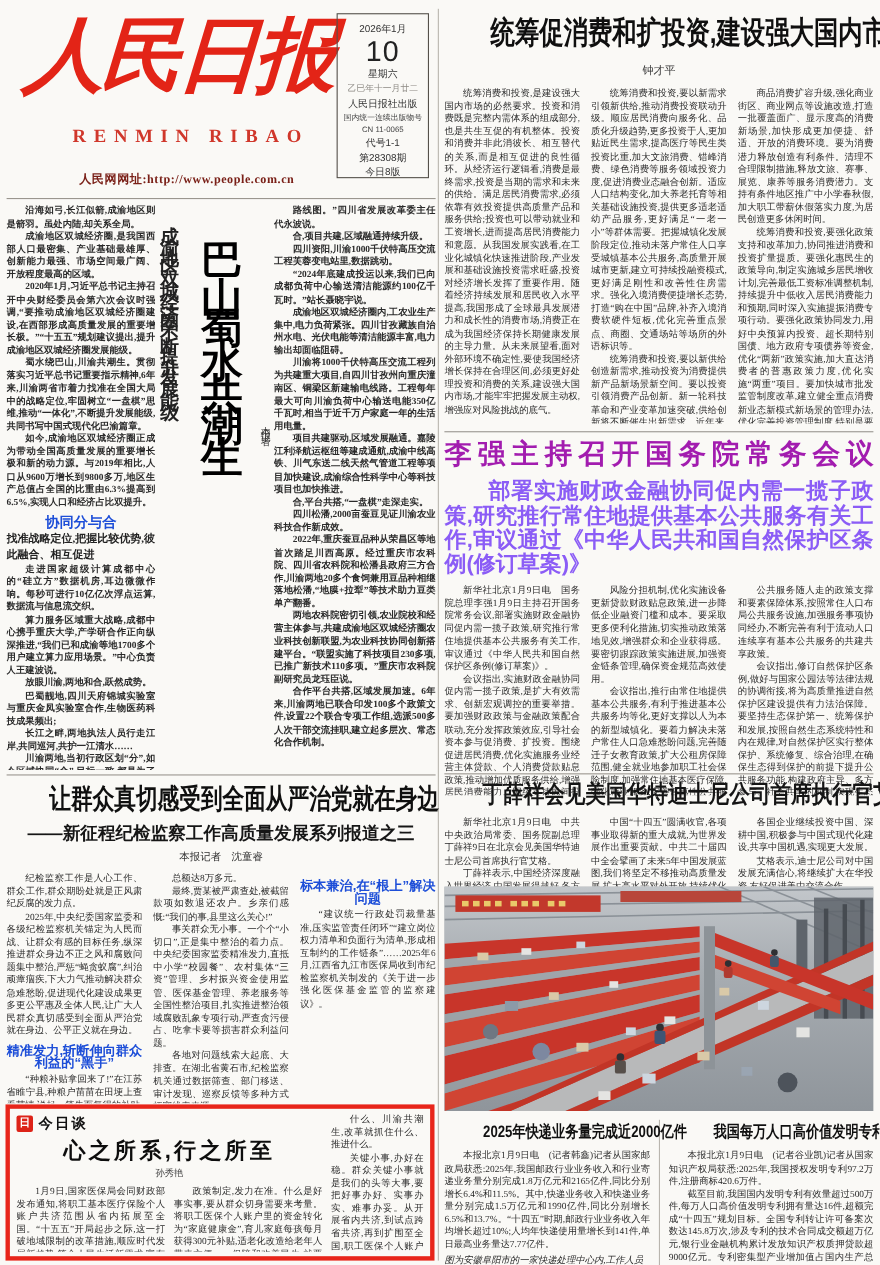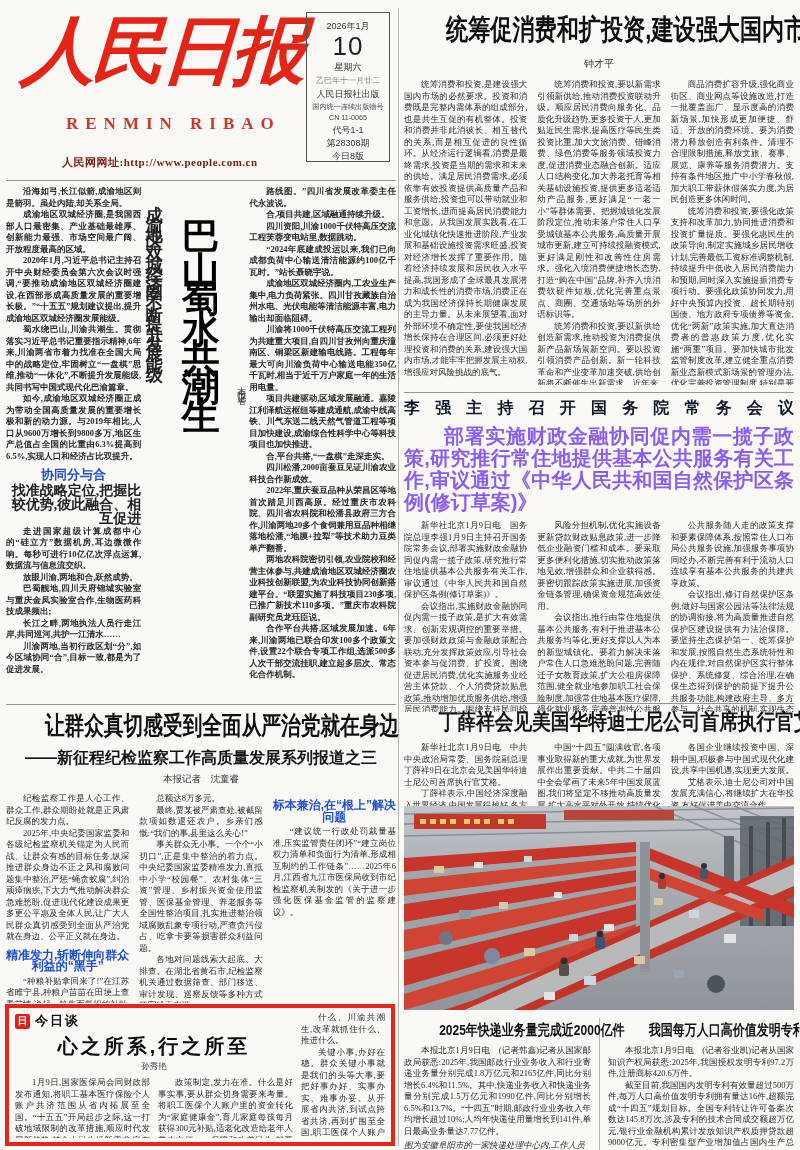--- a/index.html
+++ b/index.html
@@ -8,53 +8,53 @@
   .hei{font-family:"Liberation Sans","DejaVu Sans",sans-serif;}
   
   .vrule{position:absolute;left:398px;top:8px;width:1px;height:1138px;background:#b9b5ae;}
   .hrule{position:absolute;height:1px;background:#9a968f;}
   
   .masthead{position:absolute;left:0;top:0;width:396px;height:178px;}
   .calligraphy{position:absolute;left:22px;top:2px;width:285px;font-size:74px;line-height:1.35;
       font-weight:900;color:#e32417;font-style:italic;letter-spacing:-4px;transform:skewX(-3deg);white-space:nowrap;}
   .pinyin{position:absolute;left:66px;top:114px;color:#d0372b;font-weight:700;font-size:17px;
       letter-spacing:7px;font-family:"Liberation Serif",serif;}
-  .site{position:absolute;left:62px;top:155px;color:#7a2018;font-weight:700;font-size:11px;letter-spacing:.5px;}
+  .site{position:absolute;left:72px;top:155px;color:#7a2018;font-weight:700;font-size:11px;letter-spacing:.5px;}
   .infobox{position:absolute;left:306px;top:12px;width:84px;height:150px;border:1px solid #55514b;
       text-align:center;font-size:9px;line-height:1.35;padding-top:6px;box-sizing:border-box;color:#333;}
   .infobox .day{font-size:26px;line-height:1.05;font-weight:400;letter-spacing:1px;color:#222;}
   .infobox .lunar{color:#8d8a84;font-size:8px;margin:2px 0;}
   .infobox .small{font-size:7.5px;transform:scale(.95);color:#444;}
   .infobox div{margin:1px 0;}
   
   .cols{display:flex;gap:10px;}
   .col{flex:1;font-size:8.5px;line-height:11.5px;text-align:justify;overflow:hidden;}
   .col p{margin:0;text-indent:2em;}
   .subhead{font-weight:700;text-align:center;font-size:13px;margin:7px 0 3px;color:#1d4ed8;}
-  .kicker{font-weight:700;text-align:right;font-size:14px;line-height:14px;margin:0 0 5px;color:#222;}
+  .kicker{font-weight:700;text-align:left;font-size:10px;line-height:14px;margin:0 0 5px;color:#222;}
   
   .lead{position:absolute;left:404px;top:8px;width:390px;}
   .lead h1{margin:2px 0 0;text-align:center;white-space:nowrap;}
   .lead h1 span{display:inline-block;font-size:27px;font-weight:900;color:#0f0f0f;transform:scale(.82,1.05);transform-origin:center;}
   .lead .author{text-align:center;font-size:10px;margin:9px 0 8px;color:#333;}
   .lead .cols{height:306px;}
   
   .bashan{position:absolute;left:6px;top:186px;width:390px;height:514px;display:flex;gap:6px;}
   .bashan .bcol{width:138px;height:514px;font-size:8.5px;line-height:11.5px;text-align:justify;overflow:hidden;}
   .bashan .bcol p{margin:0;text-indent:2em;font-weight:bold;}
   .bmid{width:96px;display:flex;flex-direction:row;justify-content:center;gap:9px;padding-top:6px;box-sizing:border-box;}
   .v-sub{writing-mode:vertical-rl;text-orientation:upright;font-size:17px;letter-spacing:10px;
          font-weight:600;color:#222;height:500px;}
   .v-title{writing-mode:vertical-rl;text-orientation:upright;font-size:38px;font-weight:900;
          letter-spacing:29px;color:#000;height:505px;}
   .v-byline{writing-mode:vertical-rl;text-orientation:upright;font-size:9px;letter-spacing:3px;
          color:#333;margin-top:188px;height:120px;}
   
   .liqiang{position:absolute;left:404px;top:398px;width:390px;}
-  .liqiang h2{margin:0;font-size:16px;font-weight:800;color:#0f172a;text-align:justify;text-align-last:justify;line-height:1.2;}
+  .liqiang h2{margin:0;font-size:25px;font-weight:800;color:#a21caf;text-align:justify;text-align-last:justify;line-height:1.2;}
   .liqiang .subtt{font-weight:700;font-size:20px;line-height:22px;margin:8px 0 7px;text-indent:2em;text-align:justify;color:#8b5cf6;}
   .liqiang .cols{height:192px;}
   
   .ding{position:absolute;left:404px;top:707px;width:390px;}
   .ding h2{margin:0 0 5px;text-align:center;white-space:nowrap;}
   .ding h2 span{display:inline-block;font-family:"Liberation Serif",serif;font-size:22px;font-weight:900;color:#151515;transform:scale(.85,1);transform-origin:center;}
   .ding .cols{height:64px;}
   
   .photo{position:absolute;left:404px;top:806px;width:390px;height:204px;margin:0;background:#a8adb2;overflow:hidden;}
   
@@ -141,20 +141,21 @@
           <p>沿海如弓,长江似箭,成渝地区则是箭羽。虽处内陆,却关系全局。</p>
           <p>成渝地区双城经济圈,是我国西部人口最密集、产业基础最雄厚、创新能力最强、市场空间最广阔、开放程度最高的区域。</p>
           <p>2020年1月,习近平总书记主持召开中央财经委员会第六次会议时强调,“要推动成渝地区双城经济圈建设,在西部形成高质量发展的重要增长极。”“十五五”规划建议提出,提升成渝地区双城经济圈发展能级。</p>
           <p>蜀水绕巴山,川渝共潮生。贯彻落实习近平总书记重要指示精神,6年来,川渝两省市着力找准在全国大局中的战略定位,牢固树立“一盘棋”思维,推动“一体化”,不断提升发展能级,共同书写中国式现代化巴渝篇章。</p>
           <p>如今,成渝地区双城经济圈正成为带动全国高质量发展的重要增长极和新的动力源。与2019年相比,人口从9600万增长到9800多万,地区生产总值占全国的比重由6.3%提高到6.5%,实现人口和经济占比双提升。</p>
         </div>
       <div class="subhead hei">协同分与合</div>
       <p class="kicker" style="text-indent:0;">找准战略定位,把握比较优势,彼此融合、相互促进</p>
       <div>
           <p>走进国家超级计算成都中心的“硅立方”数据机房,耳边微微作响。每秒可进行10亿亿次浮点运算,数据流与信息流交织。</p>
+          <p>算力服务区域重大战略,成都中心携手重庆大学,产学研合作正向纵深推进,“我们已和成渝等地1700多个用户建立算力应用场景。”中心负责人王建波说。</p>
           <p>放眼川渝,两地和合,跃然成势。</p>
           <p>巴蜀靓地,四川天府锦城实验室与重庆金凤实验室合作,生物医药科技成果频出;</p>
           <p>长江之畔,两地执法人员行走江岸,共同巡河,共护一江清水……</p>
           <p>川渝两地,当初行政区划“分”,如今区域协同“合”,目标一致,都是为了促进发展。</p>
         </div>
     </div>
     <div class="bmid">
       <div class="v-sub hei">成渝地区双城经济圈不断提升发展能级</div>
       <div class="v-title hei">巴山蜀水共潮生</div>
       <div class="v-byline">本报记者</div>

